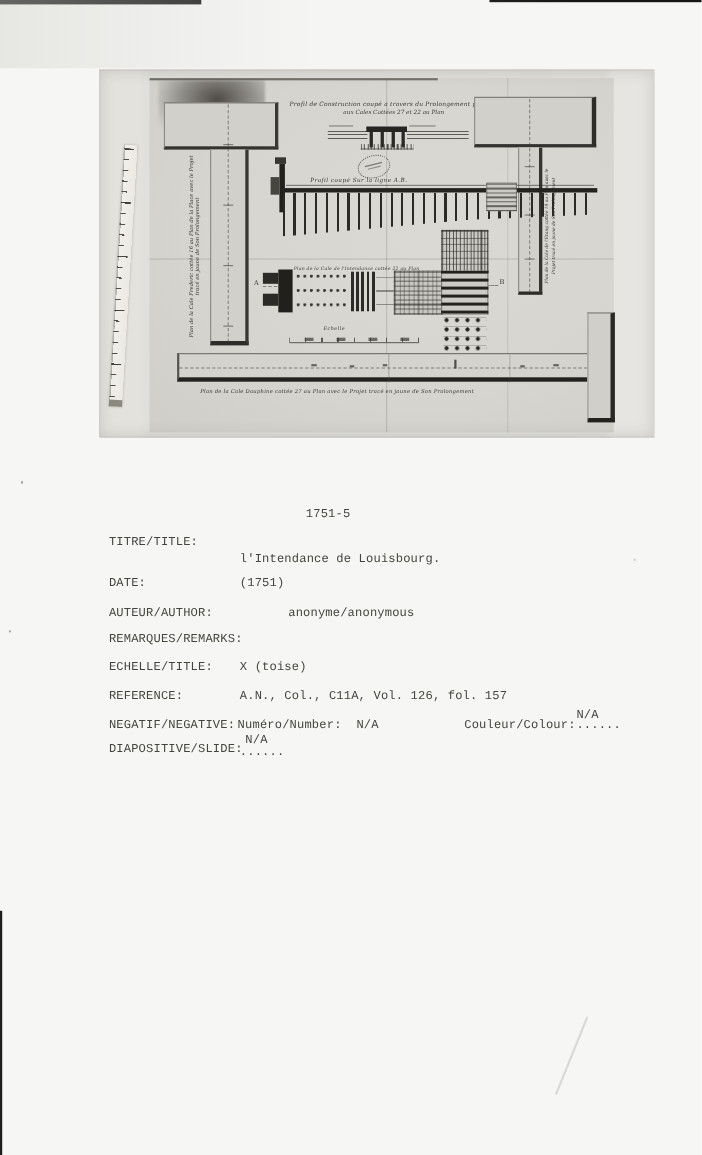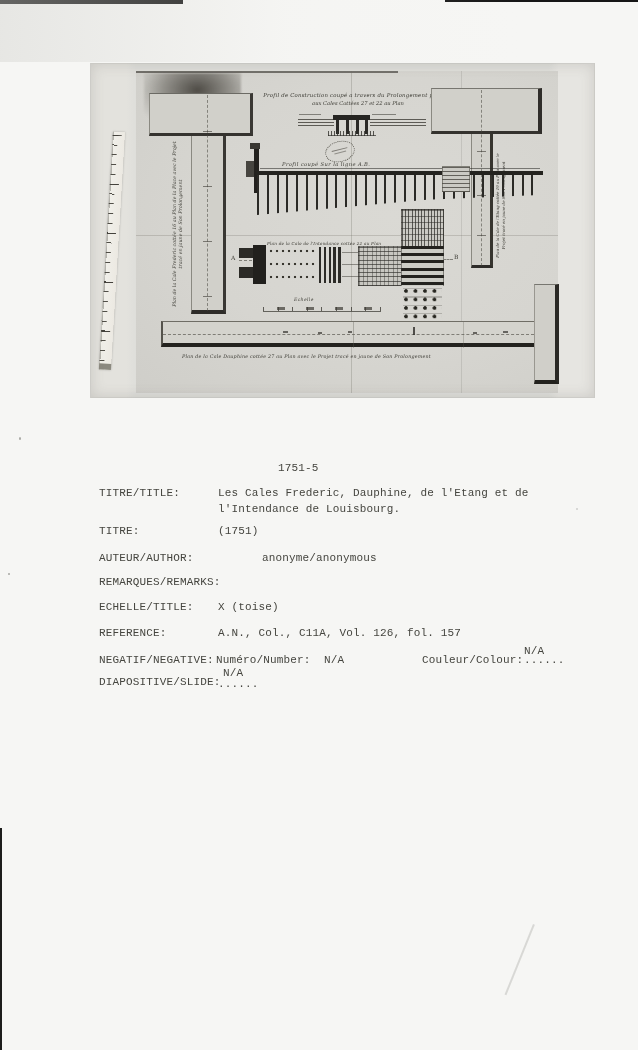--- a/index.html
+++ b/index.html
@@ -171,24 +171,23 @@
       <div class="tshape" style="left:398px;top:213px;width:25px;height:100px;background:#d0cfc9;
                   border-top:1px solid #777670;border-left:1px solid #999790;
                   border-right:4px solid #2a2925;border-bottom:4px solid #23221e;"></div>
       <div class="hand" style="left:46px;top:283px;font-size:4.8px;letter-spacing:.2px;">Plan de la Cale Dauphine cottée 27 au Plan avec le Projet tracé en jaune de Son Prolongement</div>
     </div>
   </div>
 
   <div class="typed" style="left:278px;top:462px;">1751-5</div>
 
   <span class="typed" style="left:99px;top:487px;">TITRE/TITLE:</span>
-  <span class="typed" style="left:218px;top:487px;">Les Cales Frederic, Dauphine, de l'Etang et de</span>
   <span class="typed" style="left:218px;top:503px;">l'Intendance de Louisbourg.</span>
 
-  <span class="typed" style="left:99px;top:525px;">TITRE:</span>
+  <span class="typed" style="left:99px;top:525px;">DATE:</span>
   <span class="typed" style="left:218px;top:525px;">(1751)</span>
 
   <span class="typed" style="left:99px;top:552px;text-align:right;">AUTEUR/AUTHOR:</span>
   <span class="typed" style="left:218px;top:552px;margin-left:44px;">anonyme/anonymous</span>
 
   <span class="typed" style="left:99px;top:576px;">REMARQUES/REMARKS:</span>
 
   <span class="typed" style="left:99px;top:601px;">ECHELLE/TITLE:</span>
   <span class="typed" style="left:218px;top:601px;">X (toise)</span>
 

